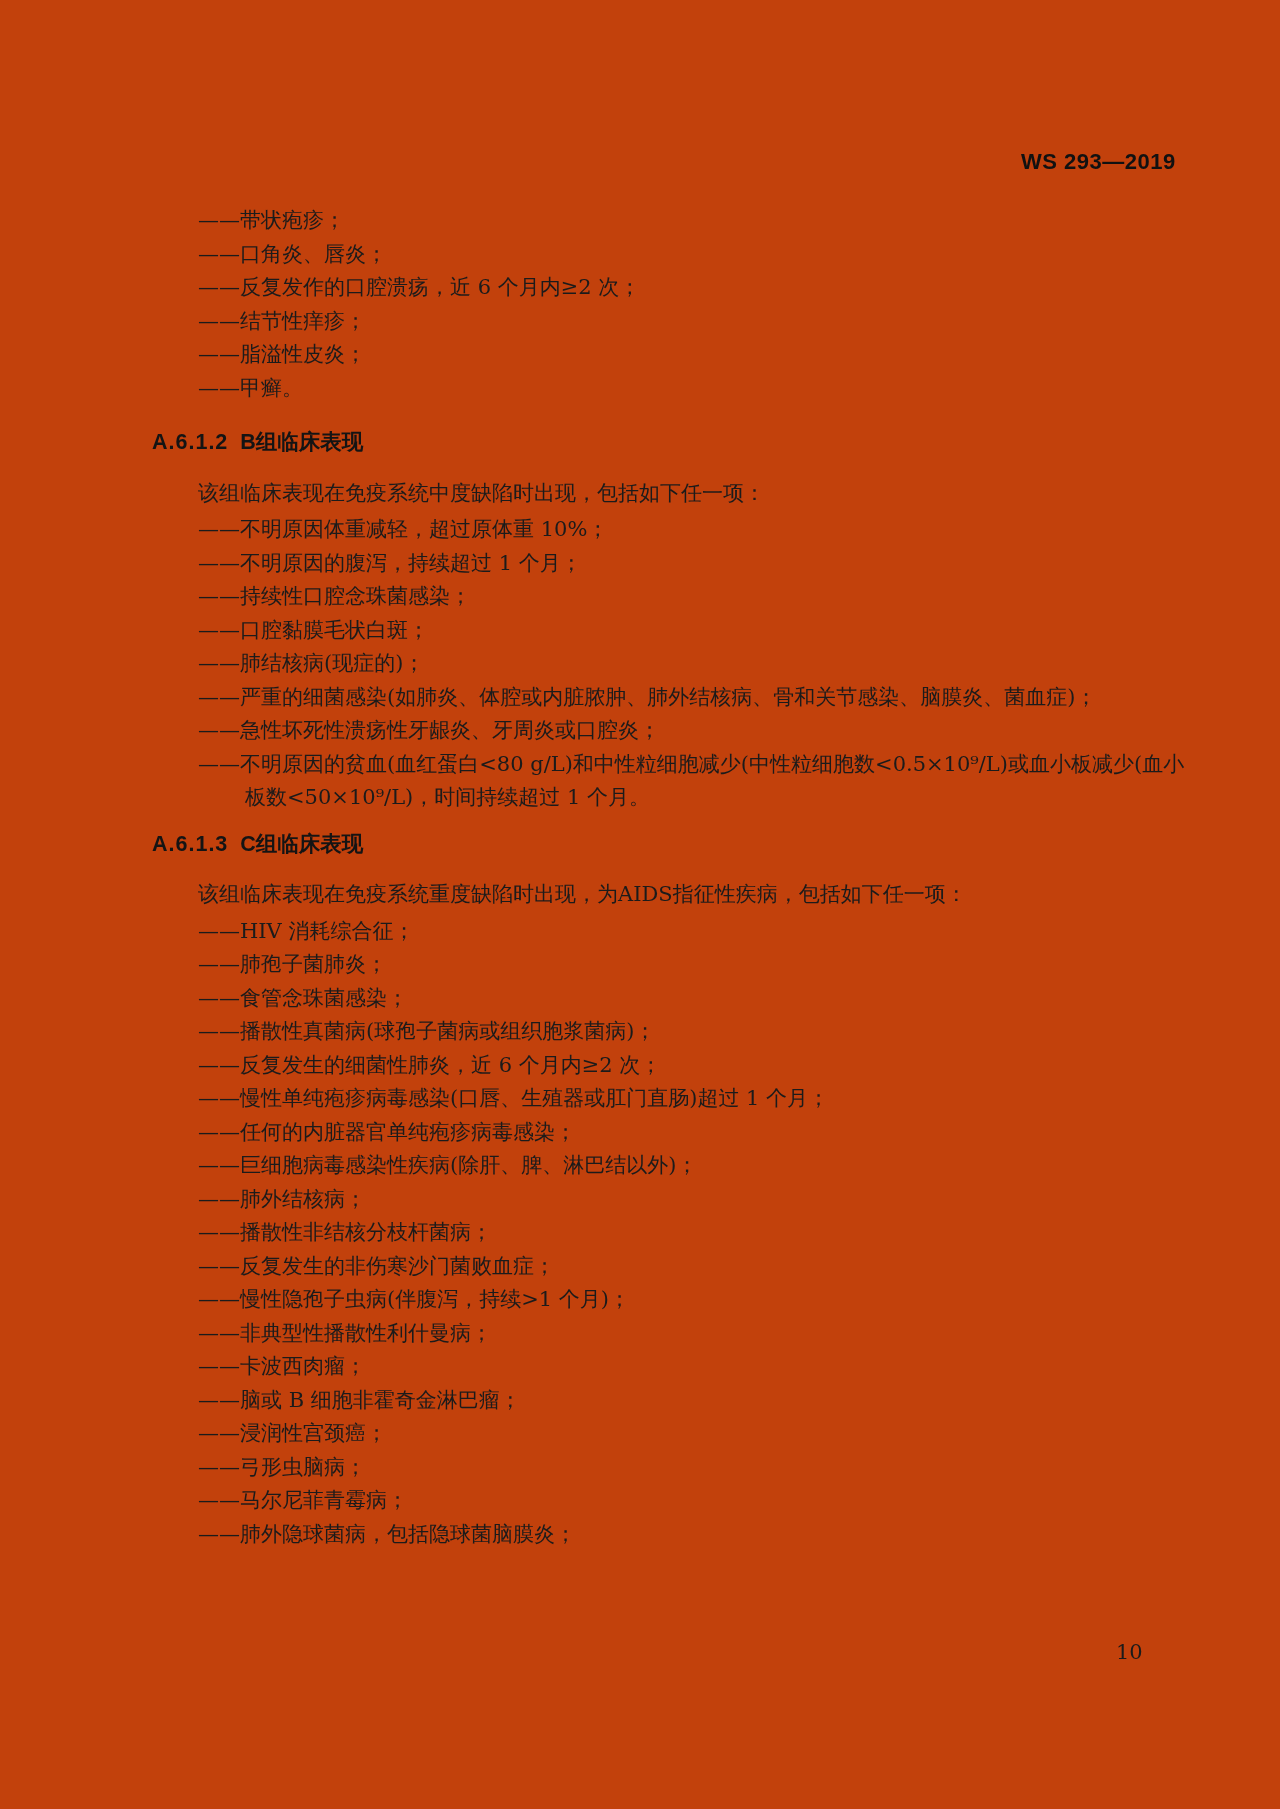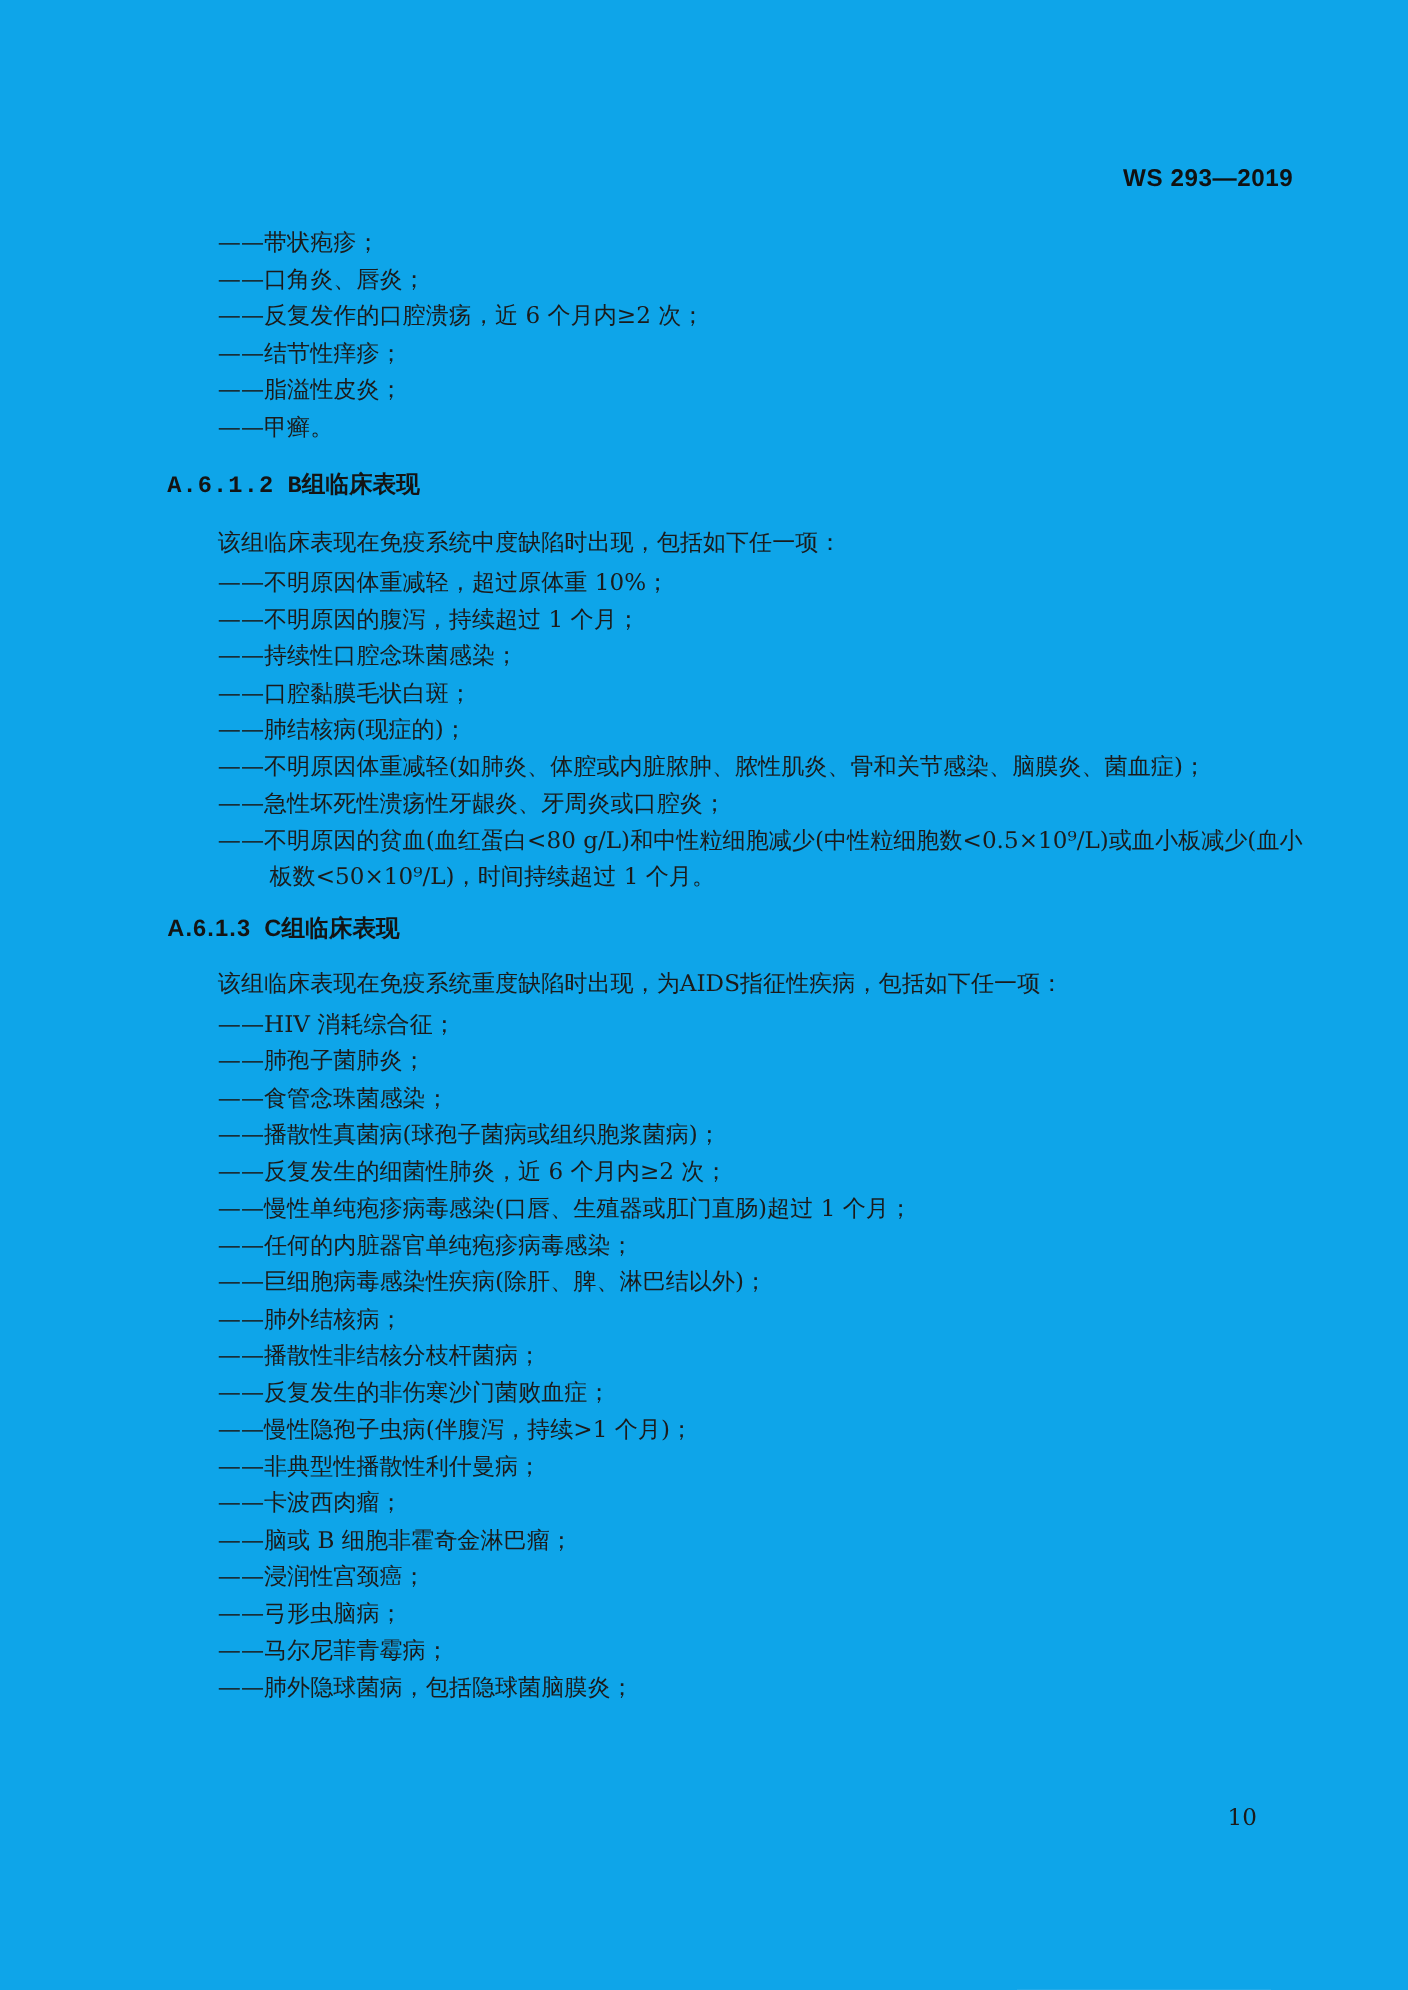--- a/index.html
+++ b/index.html
@@ -3,21 +3,21 @@
 <meta charset="utf-8">
 <style>
   html, body { margin: 0; padding: 0; background: #e8e8e8; }
   * { box-sizing: border-box; }
 
   .page {
     position: relative;
     width: 1280px;
     height: 1809px;
     margin: 0 auto;
-    background: #0ea5e9;
+    background: #c2410c;
     color: #1b1b1b;
     overflow: hidden;
     padding-left: 10px;
   }
 
   .std-header {
     position: absolute;
     left: 1021px;
     top: 149px;
     font-family: "Liberation Sans", sans-serif;
@@ -43,21 +43,21 @@
 
   .sec-heading {
     font-family: "Liberation Sans", sans-serif;
     font-weight: 700;
     font-size: 21.5px;
     line-height: 33.5px;
     color: #141414;
     white-space: nowrap;
   }
   .sec-heading .sec-num { margin-right: 12px; letter-spacing: 1px; }
-  .mt-b { margin-top: 21px !important; font-family: Liberation Mono, monospace; }
+  .mt-b { margin-top: 21px !important; }
   .mt-c { margin-top: 13px !important; }
 
   .intro {
     margin-top: 17px !important;
     padding-left: 46px !important;
   }
 
   .list { margin-top: 3px !important; }
   .top-list { margin-top: 0 !important; }
 
@@ -98,21 +98,21 @@
     </h3>
 
     <p class="intro">该组临床表现在免疫系统中度缺陷时出现，包括如下任一项：</p>
 
     <div class="list">
         <div class="list-item">——不明原因体重减轻，超过原体重 10%；</div>
         <div class="list-item">——不明原因的腹泻，持续超过 1 个月；</div>
         <div class="list-item">——持续性口腔念珠菌感染；</div>
         <div class="list-item">——口腔黏膜毛状白斑；</div>
         <div class="list-item">——肺结核病(现症的)；</div>
-        <div class="list-item">——不明原因体重减轻(如肺炎、体腔或内脏脓肿、脓性肌炎、骨和关节感染、脑膜炎、菌血症)；</div>
+        <div class="list-item">——严重的细菌感染(如肺炎、体腔或内脏脓肿、肺外结核病、骨和关节感染、脑膜炎、菌血症)；</div>
         <div class="list-item">——急性坏死性溃疡性牙龈炎、牙周炎或口腔炎；</div>
         <div class="list-item">——不明原因的贫血(血红蛋白&lt;80 g/L)和中性粒细胞减少(中性粒细胞数&lt;0.5×10⁹/L)或血小板减少(血小板数&lt;50×10⁹/L)，时间持续超过 1 个月。</div>
       </div>
 
     <h3 class="sec-heading mt-c">
       <span class="sec-num">A.6.1.3</span><span>C组临床表现</span>
     </h3>
 
     <p class="intro">该组临床表现在免疫系统重度缺陷时出现，为AIDS指征性疾病，包括如下任一项：</p>
 

